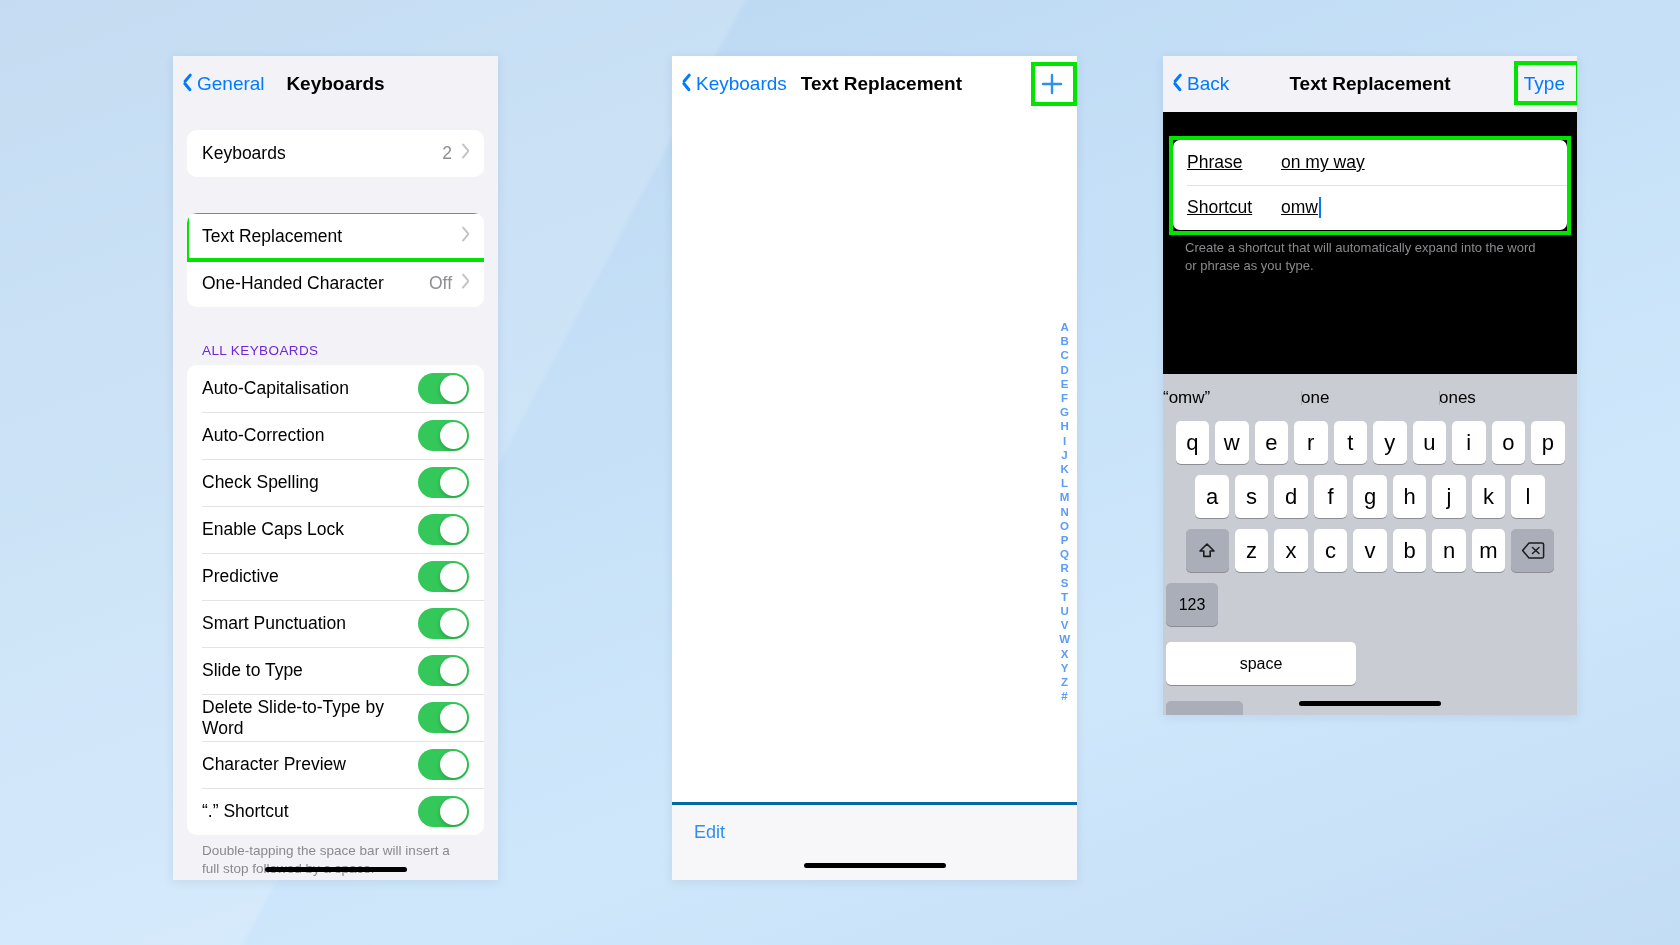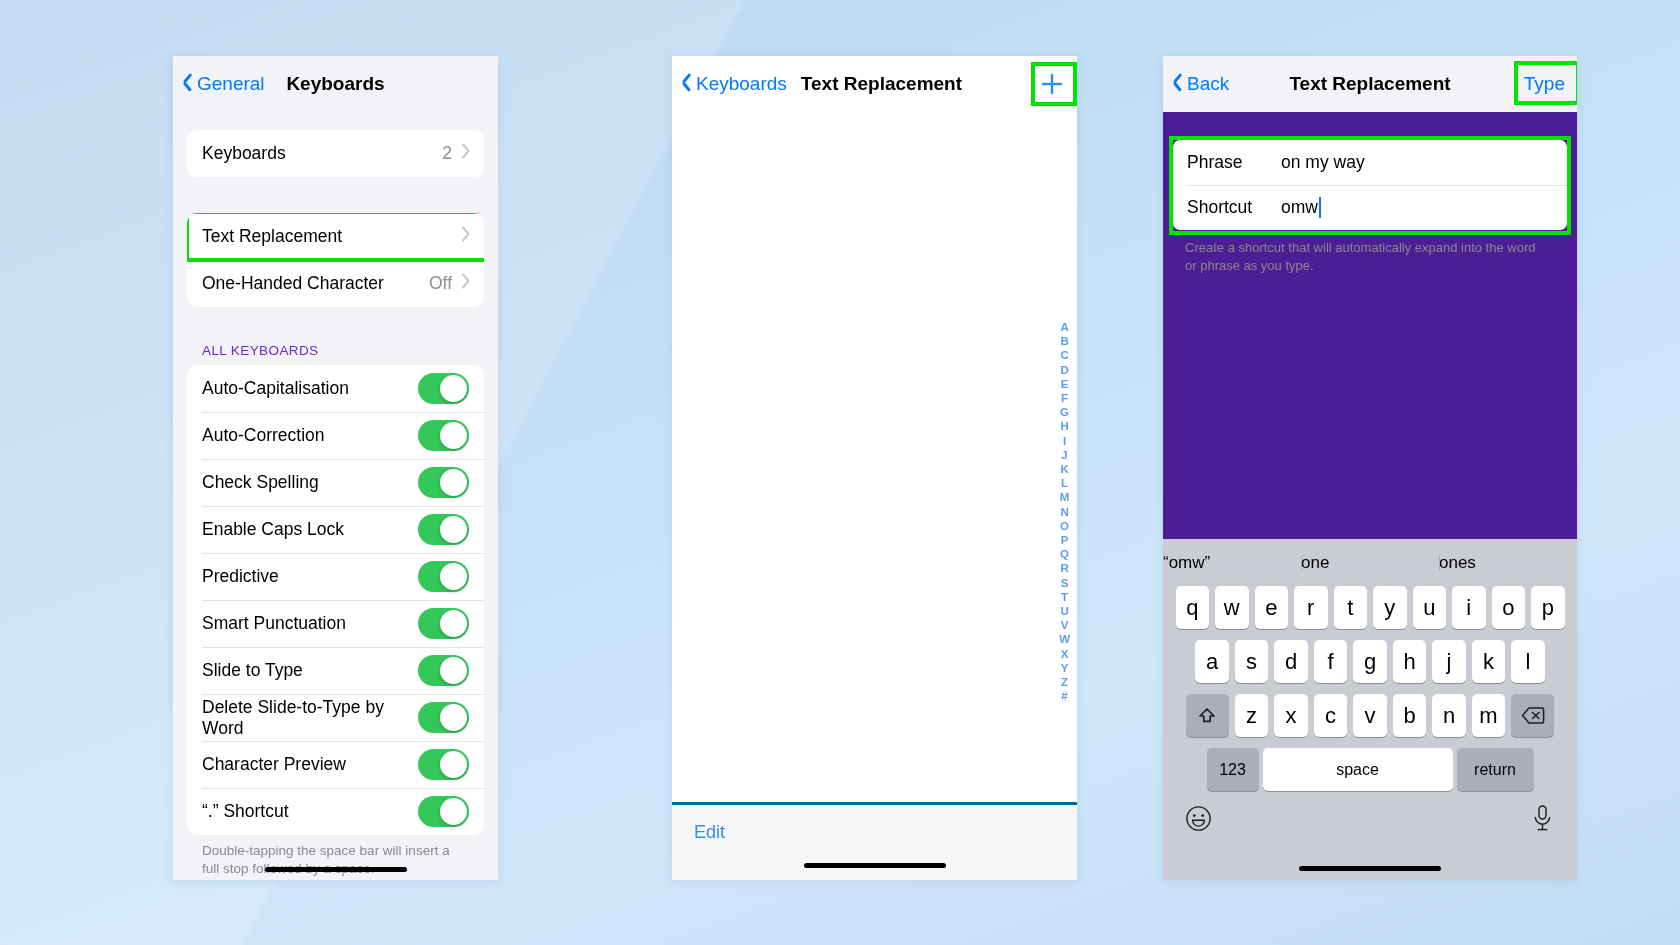--- a/index.html
+++ b/index.html
@@ -18,21 +18,21 @@
 
   
   .phone {
     position: absolute;
     background: #f2f2f7;
     overflow: hidden;
     box-shadow: 0 2px 10px rgba(40,70,110,0.10);
   }
   #phone1 { left: 173px; top: 56px;  width: 325px; height: 824px; }
   #phone2 { left: 672px; top: 56px;  width: 405px; height: 824px; }
-  #phone3 { left: 1163px; top: 56px; width: 414px; height: 824px; }
+  #phone3 { left: 1163px; top: 56px; width: 414px; height: 659px; }
 
   
   .navbar {
     position: relative; height: 56px;
     background: #f2f2f7;
     display: flex; align-items: center;
   }
   .navbar.white { background: #ffffff; }
   .nav-back {
     display: flex; align-items: center; gap: 4px;
@@ -144,21 +144,21 @@
     color: #2f8ef0; font-size: 18px;
     position: absolute; left: 22px; top: 17px;
   }
   .home-indicator {
     position: absolute; left: 50%; transform: translateX(-50%);
     bottom: 12px; width: 142px; height: 5.5px;
     background: #000; border-radius: 3px;
   }
 
   
-  .p3-content { background: #4c1d95; height: 427px; position: relative; }
+  .p3-content { background: #000000; height: 427px; position: relative; text-decoration: underline; }
   .form-group {
     background: #fff; margin: 0 10px; border-radius: 7px; overflow:hidden;
   }
   .form-row {
     display:flex; align-items:center; height: 45px; padding: 0 14px;
     position: relative; font-size: 17.5px;
   }
   .form-row + .form-row::before {
     content:""; position:absolute; left:14px; right:0; top:0; height:1px; background:#e3e3e6;
   }
@@ -194,21 +194,21 @@
     width: 33.5px; height: 43px; background:#fff; border-radius: 5px;
     display:flex; align-items:center; justify-content:center;
     font-size: 22px; color:#000;
     box-shadow: 0 1px 0 rgba(0,0,0,0.30);
   }
   .krow.r2 { padding-left: 19px; padding-right: 19px; }
   .key.wide { width: 43px; background:#a9aeb8; }
   .key.space { width: 190px; font-size: 16px; }
   .key.num { width: 52px; background:#a9aeb8; font-size: 16px; }
   .key.ret { width: 77px; background:#a9aeb8; font-size: 16px; }
-  .krow.r4 { gap: 4px; }
+  .krow.r4 { gap: 16px; flex-direction: column; }
   .kb-bottom {
     display:flex; align-items:center; justify-content:space-between;
     padding: 2px 22px 0 22px;
   }
   .kb-bottom .gi { font-size: 24px; color:#1c1c1e; line-height:1; }
   .kb-home {
     position:absolute; left:50%; transform:translateX(-50%); bottom: 9px;
     width: 142px; height:5.5px; background:#000; border-radius:3px;
   }
   .p1-home {

